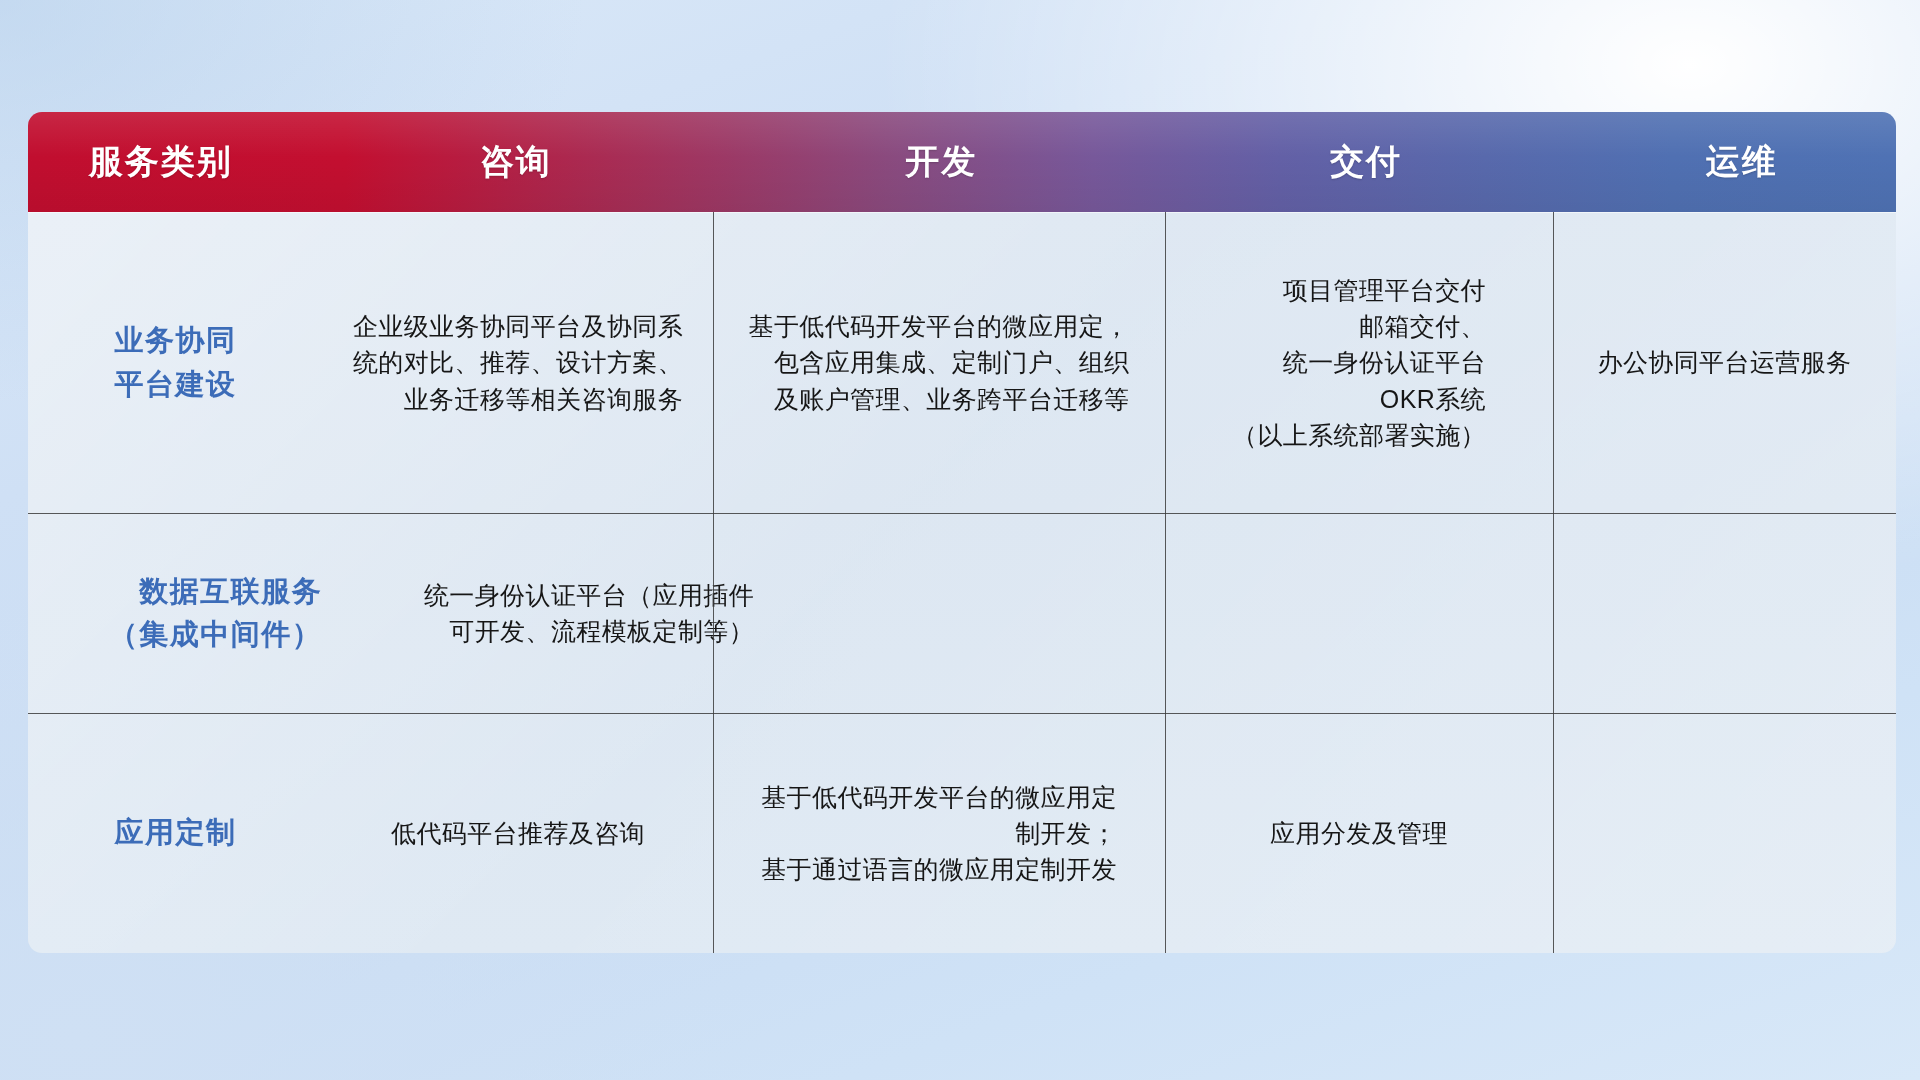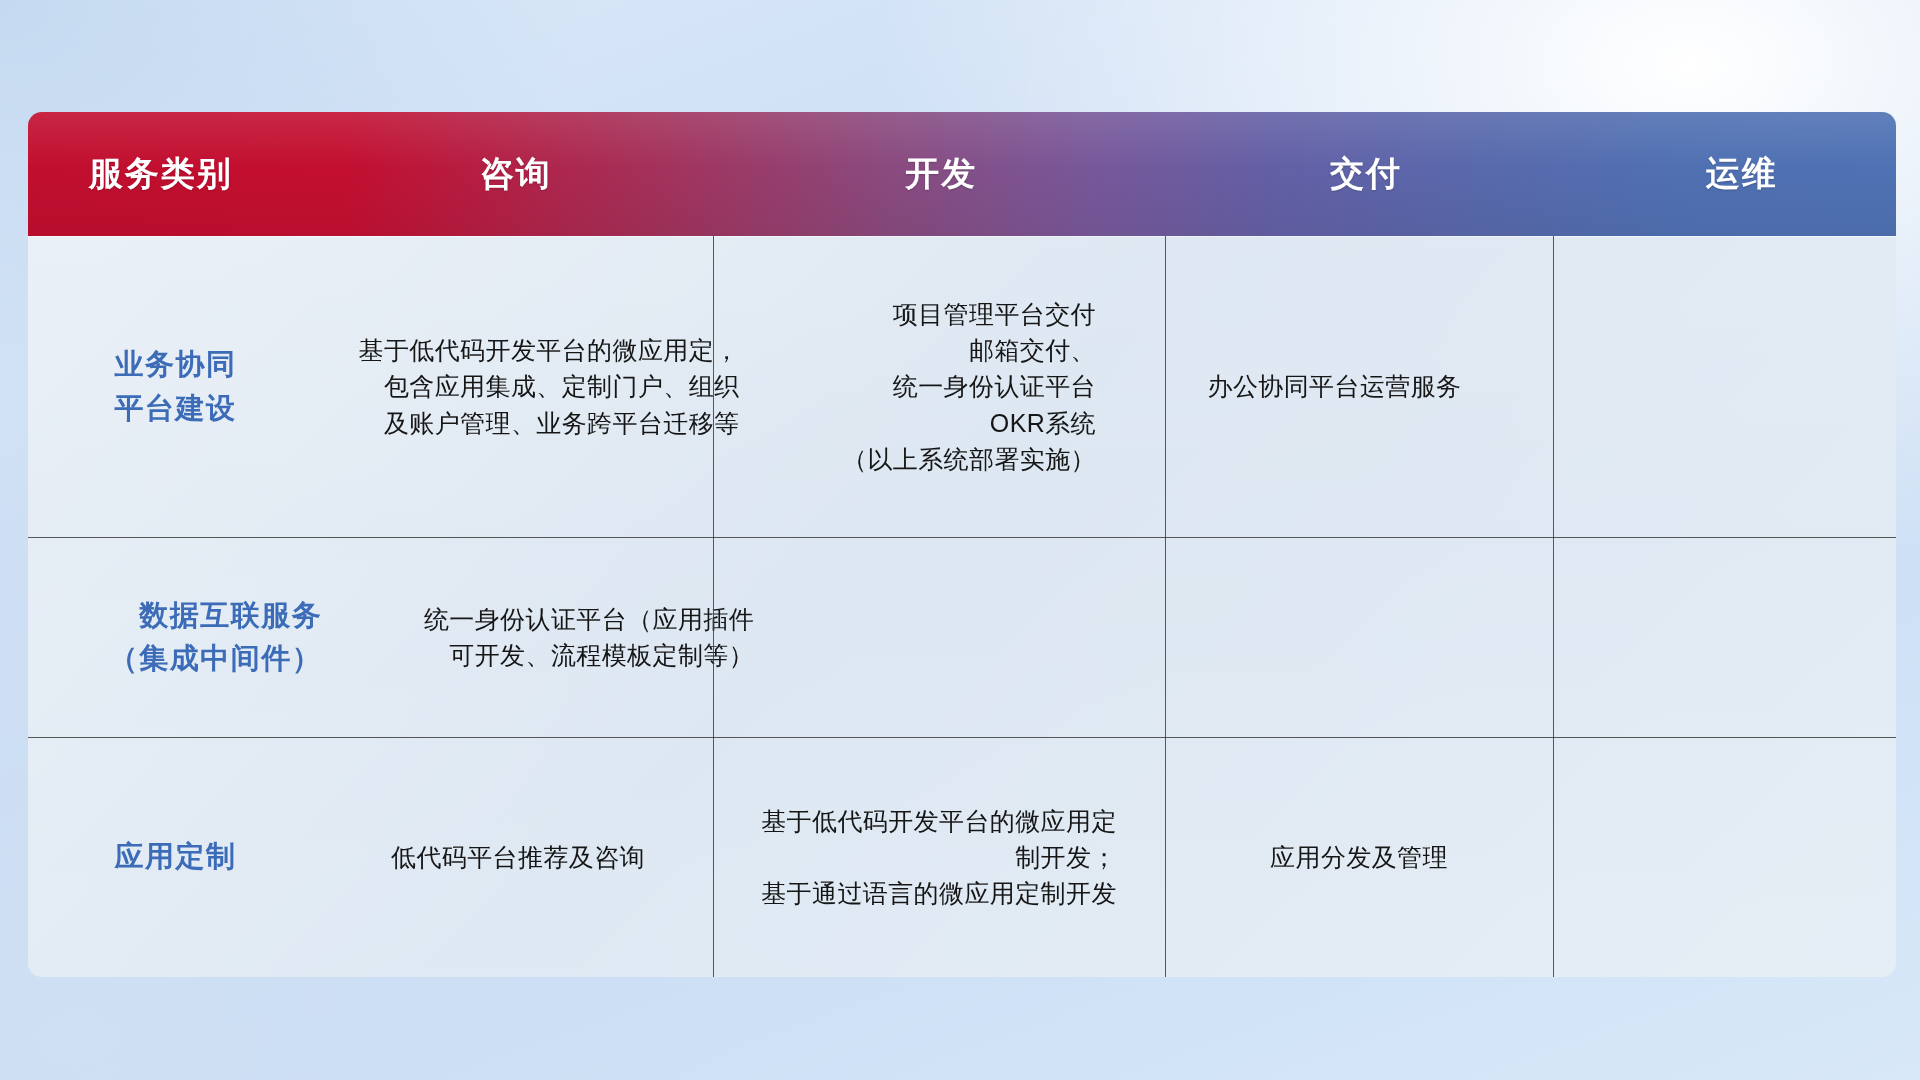--- a/index.html
+++ b/index.html
@@ -32,21 +32,21 @@
   #table-card {
     position:absolute;
     left:28px; top:112px;
     width:1868px; height:841px;
   }
 
   
   #table-header {
     position:relative;
     display:flex;
-    height:124px;
+    height:100px;
     border-radius:14px 14px 0 0;
     overflow:hidden;
     background:linear-gradient(90deg,
         #c10e2f 0%,
         #c30f30 17%,
         #a53059 33%,
         #8a4a7e 46%,
         #77589a 57%,
         #6360a6 67%,
         #5869ac 78%,
@@ -156,20 +156,23 @@
 
     <div id="table-body">
 
       <div class="vline" style="left:685px;  top:0px;   height:741px;"></div>
       <div class="vline" style="left:1137px; top:0px;   height:741px;"></div>
       <div class="vline" style="left:1525px; top:0px;   height:741px;"></div>
 
       <div class="row row-1">
         <div class="cell cat c0">业务协同
 平台建设</div>
+        <div class="cell c1">企业级业务协同平台及协同系
+统的对比、推荐、设计方案、
+业务迁移等相关咨询服务</div>
         <div class="cell c2">基于低代码开发平台的微应用定，
 包含应用集成、定制门户、组织
 及账户管理、业务跨平台迁移等</div>
         <div class="cell c3">项目管理平台交付
 邮箱交付、
 统一身份认证平台
 OKR系统
 （以上系统部署实施）</div>
         <div class="cell c4">办公协同平台运营服务</div>
       </div>

